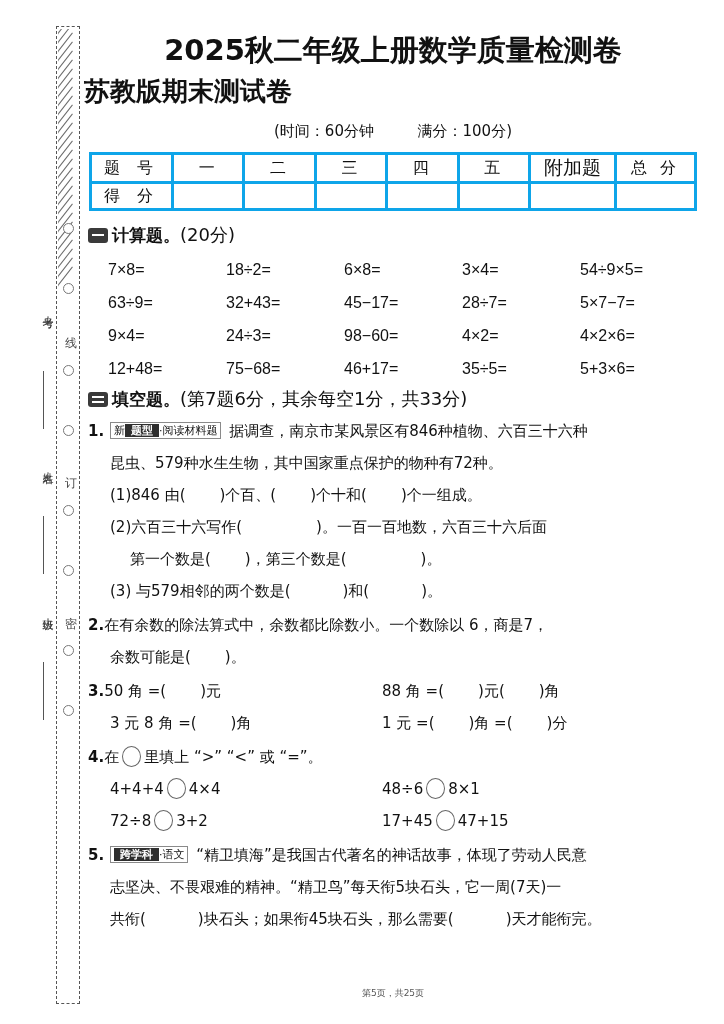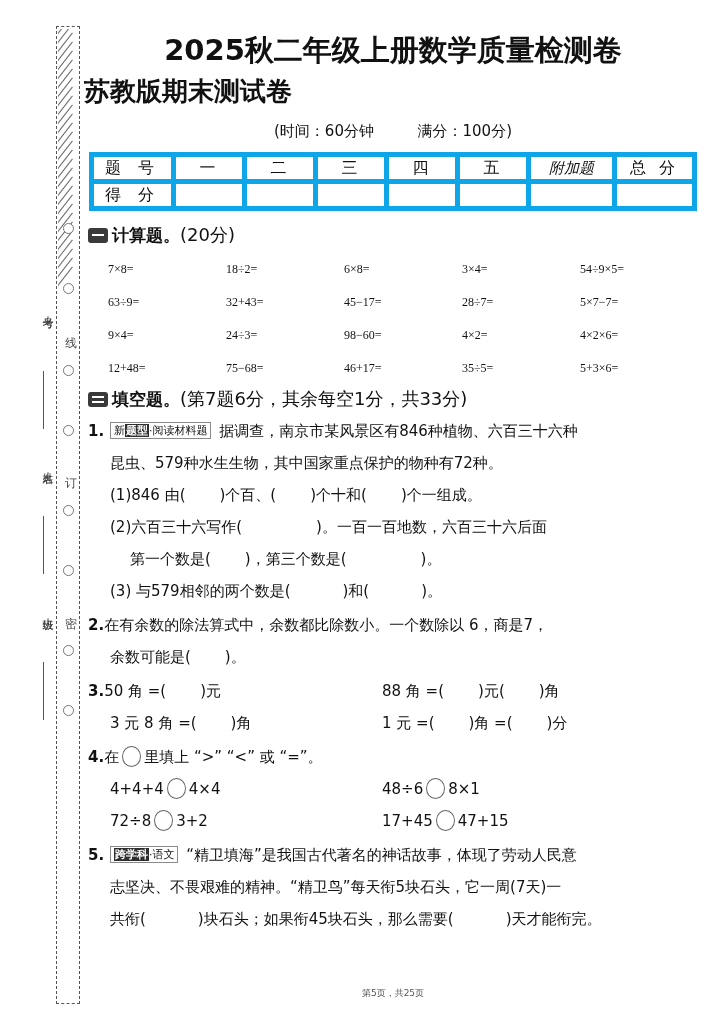--- a/index.html
+++ b/index.html
@@ -118,30 +118,30 @@
   .subtitle .gap { display:inline-block; width: 34px; }
 
   
   table.score {
     width: 608px;
     margin: 6px 0 0 5px;
     border-collapse: collapse;
     table-layout: fixed;
   }
   table.score td {
-    border: 5px solid #0ea5e9;
+    border: 3px solid #0ea5e9;
     height: 27px;
     text-align: center;
     font-size: 16px;
     font-family: "DejaVu Sans", sans-serif;
     letter-spacing: 3px;
     padding: 0;
   }
   table.score td.hdr-label { width: 82px; letter-spacing: 6px; }
-  table.score td.c-extra { width: 86px; letter-spacing: 0px; font-size:15px;font-style:italic;}
+  table.score td.c-extra { width: 86px; letter-spacing: 0px; font-size:19px;}
   table.score td.c-total { width: 80px; letter-spacing: 4px;}
 
   
   .section-head {
     display: flex;
     align-items: center;
     margin: 14px 0 4px 4px;
     font-family: "DejaVu Sans", sans-serif;
   }
   .sec-badge {
@@ -174,22 +174,22 @@
   }
 
   
   .calc-grid {
     margin: 8px 0 0 0;
   }
   .calc-row {
     display: flex;
     height: 33px;
     align-items: center;
-    font-size: 12px;
-    font-family: Liberation Serif, serif;
+    font-size: 16px;
+    font-family: Liberation Sans, sans-serif;
   }
   .calc-cell { flex: 0 0 118px; padding-left: 24px; }
   .calc-cell.wide { flex: 0 0 140px; }
 
   
   .q {
     margin-top: 6px;
     font-size: 15px;
     line-height: 32px;
     font-family: "DejaVu Sans", sans-serif;
@@ -210,21 +210,21 @@
     font-size: 11px;
     line-height: 15px;
     vertical-align: 2px;
     font-family: "DejaVu Sans", sans-serif;
     white-space: nowrap;
     margin: 0 3px 0 1px;
   }
   .tag b {
     background: #2e2e2e;
     color: #fff;
-    padding: 0 1px;
+    padding: 0 6px;
     font-weight: bold;
   }
 
   .blank-sm { display:inline-block; width: 34px; }
   .blank-md { display:inline-block; width: 52px; }
   .blank-lg { display:inline-block; width: 74px; }
 
   .circ {
     display: inline-block;
     width: 19px; height: 21px;

